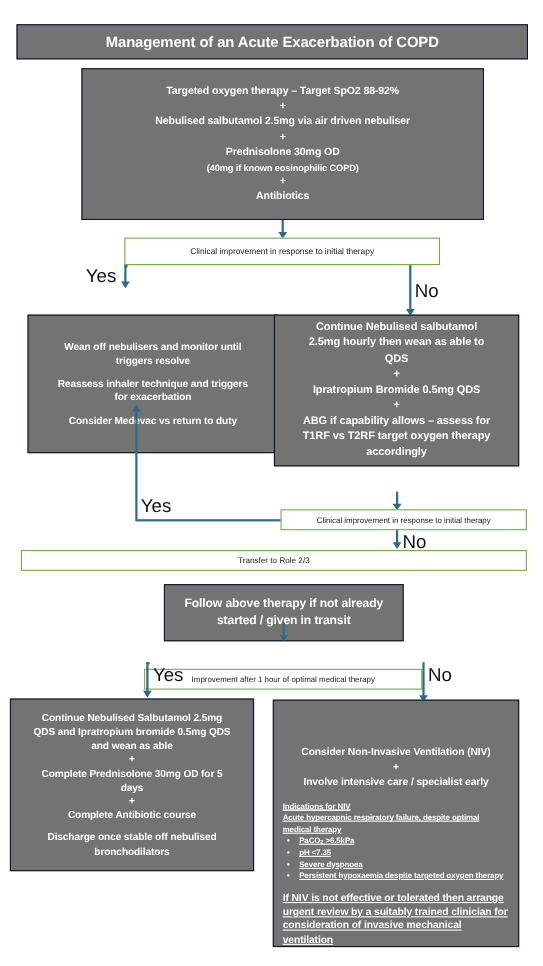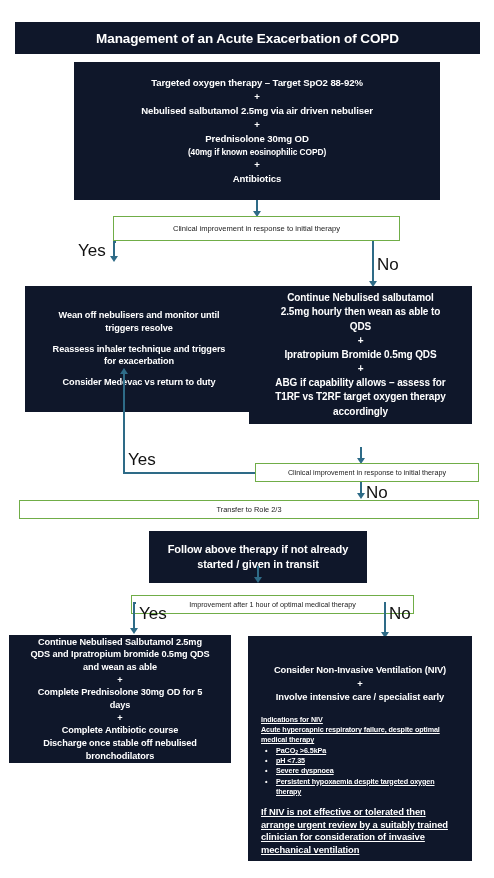--- a/index.html
+++ b/index.html
@@ -20,22 +20,22 @@
   .box {
     position: absolute;
     box-sizing: border-box;
     display: flex;
     flex-direction: column;
     align-items: center;
     justify-content: center;
     text-align: center;
   }
   .teal {
-    background: #0f172a;
-    border: 5px solid #0f172a;
+    background: #737373;
+    border: 1px solid #0f172a;
     color: #ffffff;
     font-weight: bold;
     letter-spacing: -0.1px;
   }
   .green {
     background: #ffffff;
     border: 1px solid #70ad47;
     color: #1a1a1a;
     font-weight: normal;
   }
@@ -177,34 +177,34 @@
   </div>
 
   <div class="box teal" style="left:149px; top:531px; width:218px; height:52px; font-size:11px; line-height:1.4;">
     <span class="ln">Follow above therapy if not already</span>
     <span class="ln">started / given in transit</span>
   </div>
 
   <div class="line vline" style="left:257px; top:566px; height:14px;"></div>
   <div class="arrowhead arrow-down" style="left:254px; top:577px;"></div>
 
-  <div class="box green" style="left:131px; top:595px; width:283px; height:19px; font-size:7.2px;">
+  <div class="box green" style="left:131px; top:608px; width:253px; height:19px; font-size:7.2px;">
     <span class="ln">Improvement after 1 hour of optimal medical therapy</span>
   </div>
 
   <div class="line hline" style="left:133px; top:602px; width:3px;"></div>
   <div class="line vline" style="left:133px; top:602px; height:29px;"></div>
   <div class="arrowhead arrow-down" style="left:130px; top:628px;"></div>
   <div class="yn" style="left:139px; top:604px;">Yes</div>
 
   <div class="line vline" style="left:384px; top:602px; height:33px;"></div>
   <div class="arrowhead arrow-down" style="left:381px; top:632px;"></div>
   <div class="yn" style="left:389px; top:604px;">No</div>
 
-  <div class="box teal" style="left:9px; top:635px; width:222px; height:128px; font-size:9.2px; line-height:1.38;">
+  <div class="box teal" style="left:9px; top:635px; width:222px; height:157px; font-size:9.2px; line-height:1.38;">
     <span class="ln">Continue Nebulised Salbutamol 2.5mg</span>
     <span class="ln">QDS and Ipratropium bromide 0.5mg QDS</span>
     <span class="ln">and wean as able</span>
     <span class="ln plus">+</span>
     <span class="ln">Complete Prednisolone 30mg OD for 5</span>
     <span class="ln">days</span>
     <span class="ln plus">+</span>
     <span class="ln">Complete Antibiotic course</span>
     <span class="spacer"></span>
     <span class="ln">Discharge once stable off nebulised</span>

